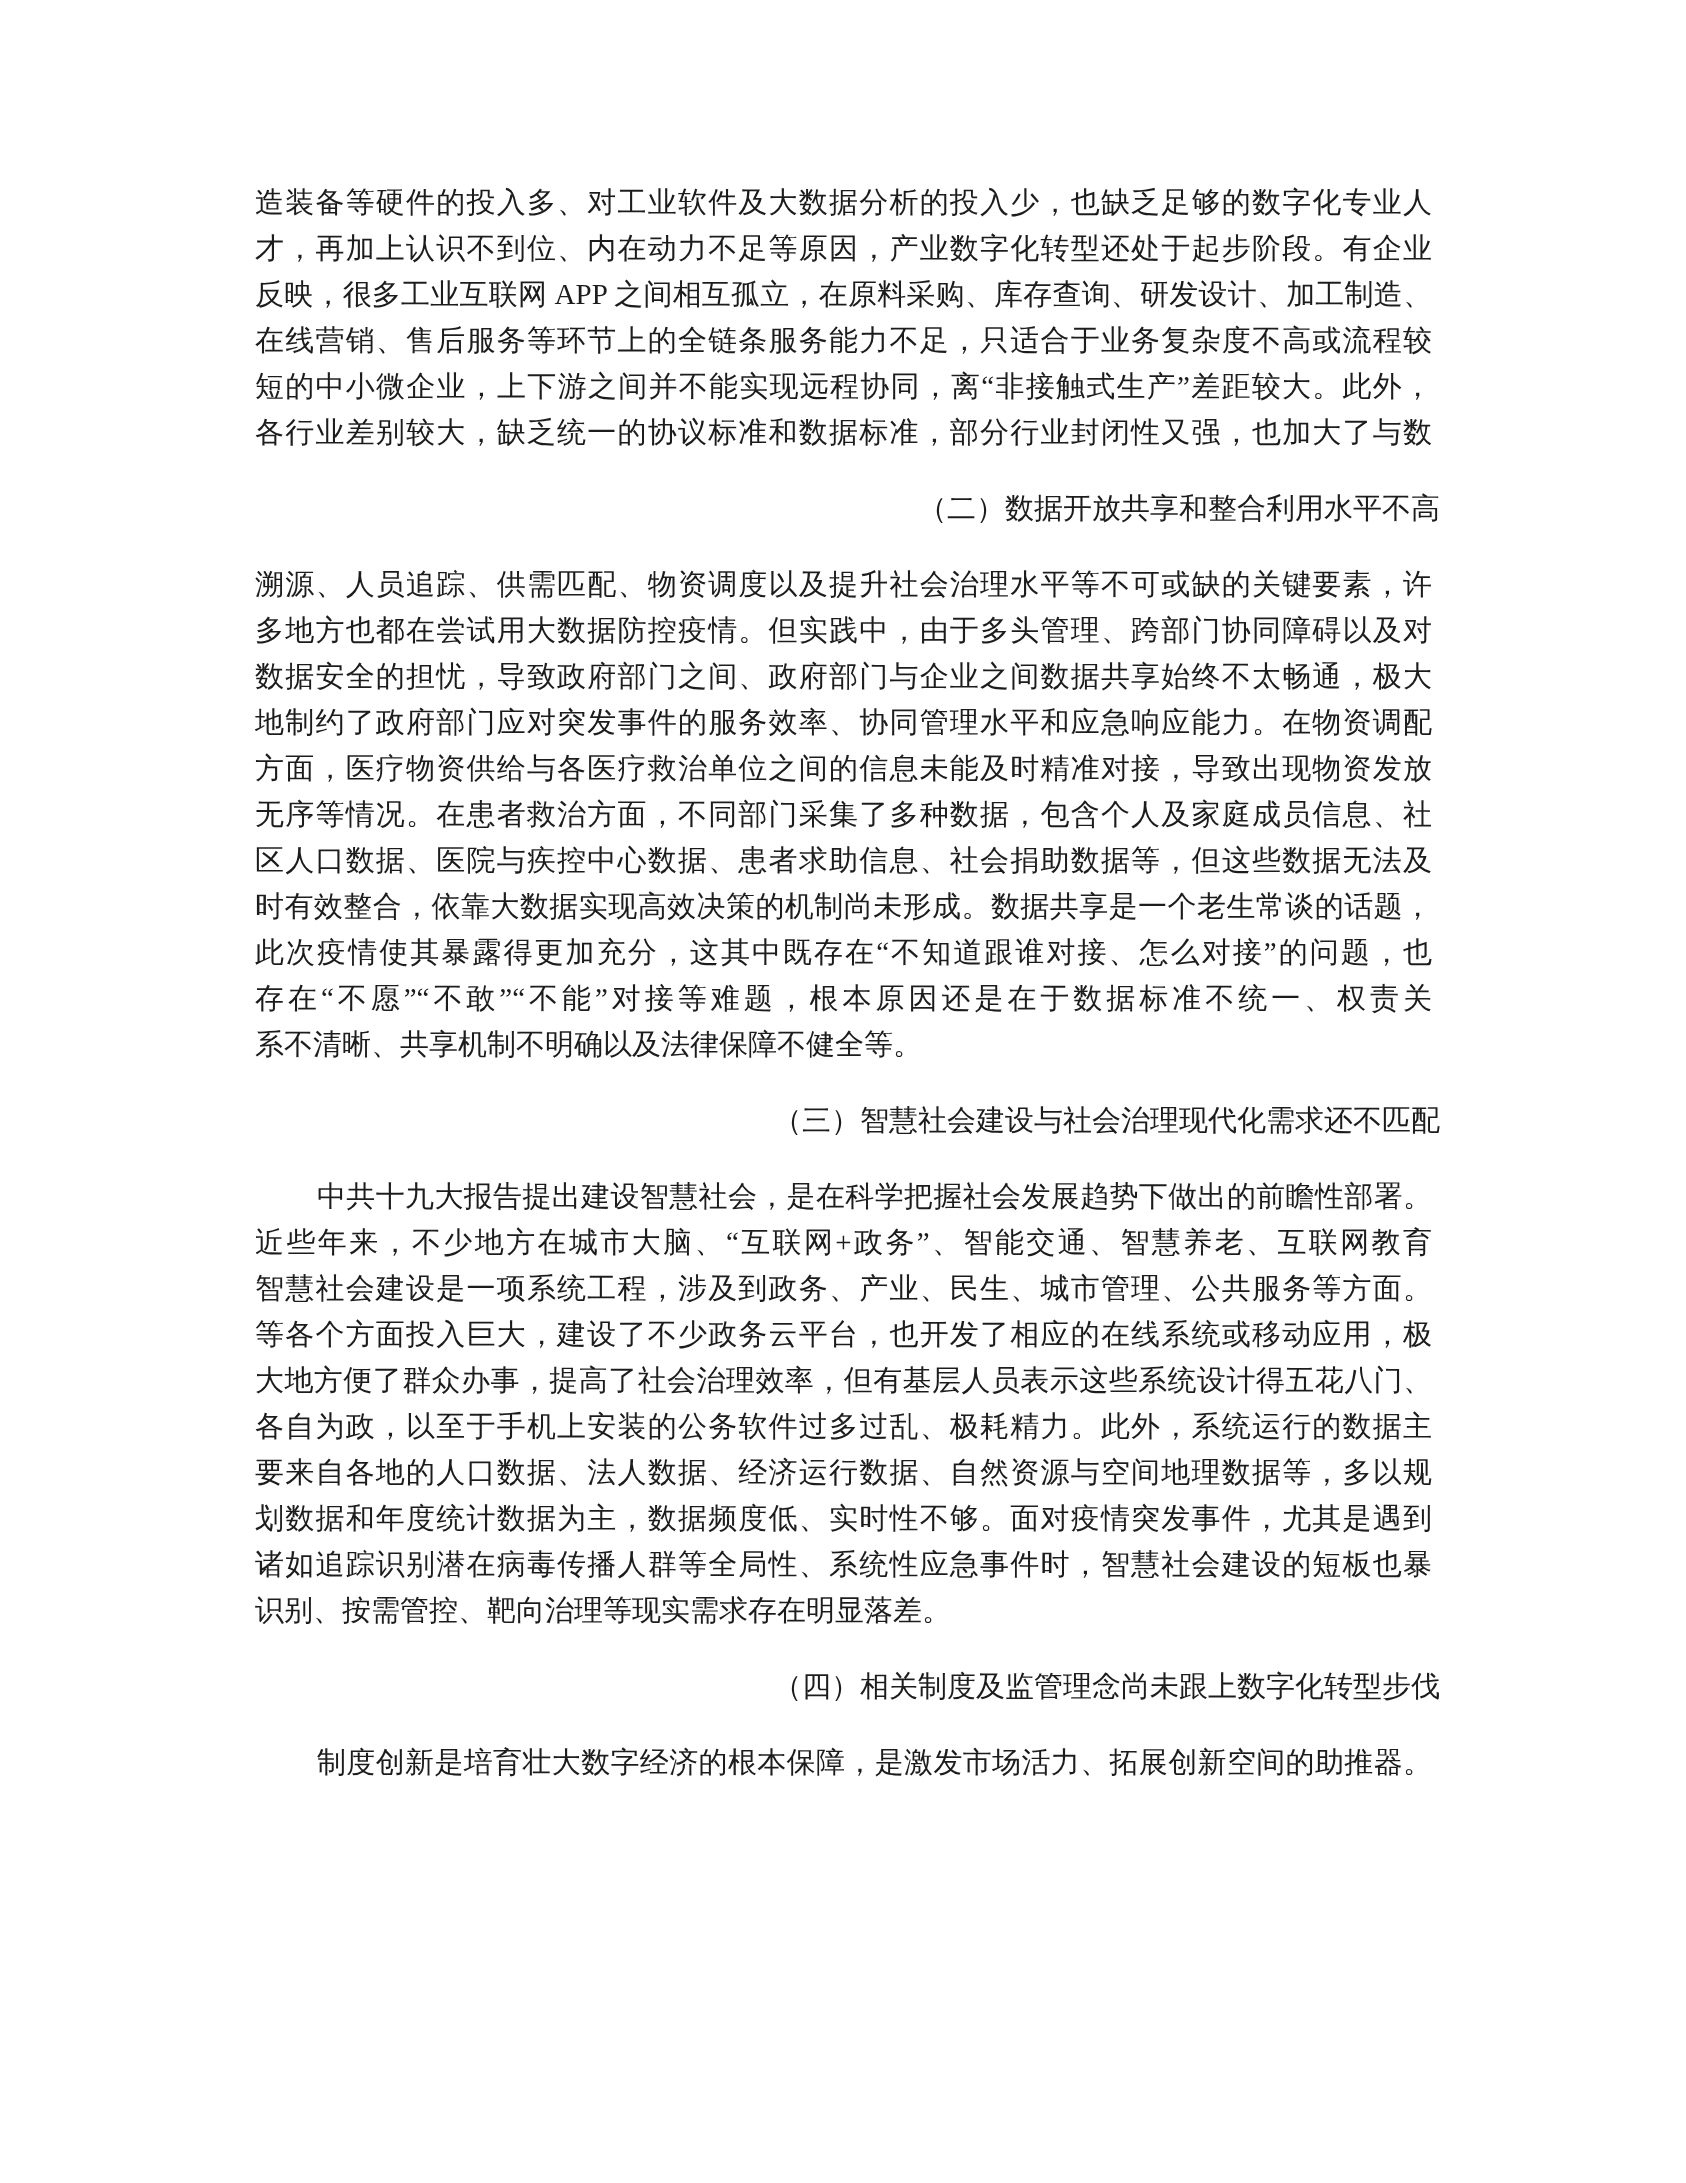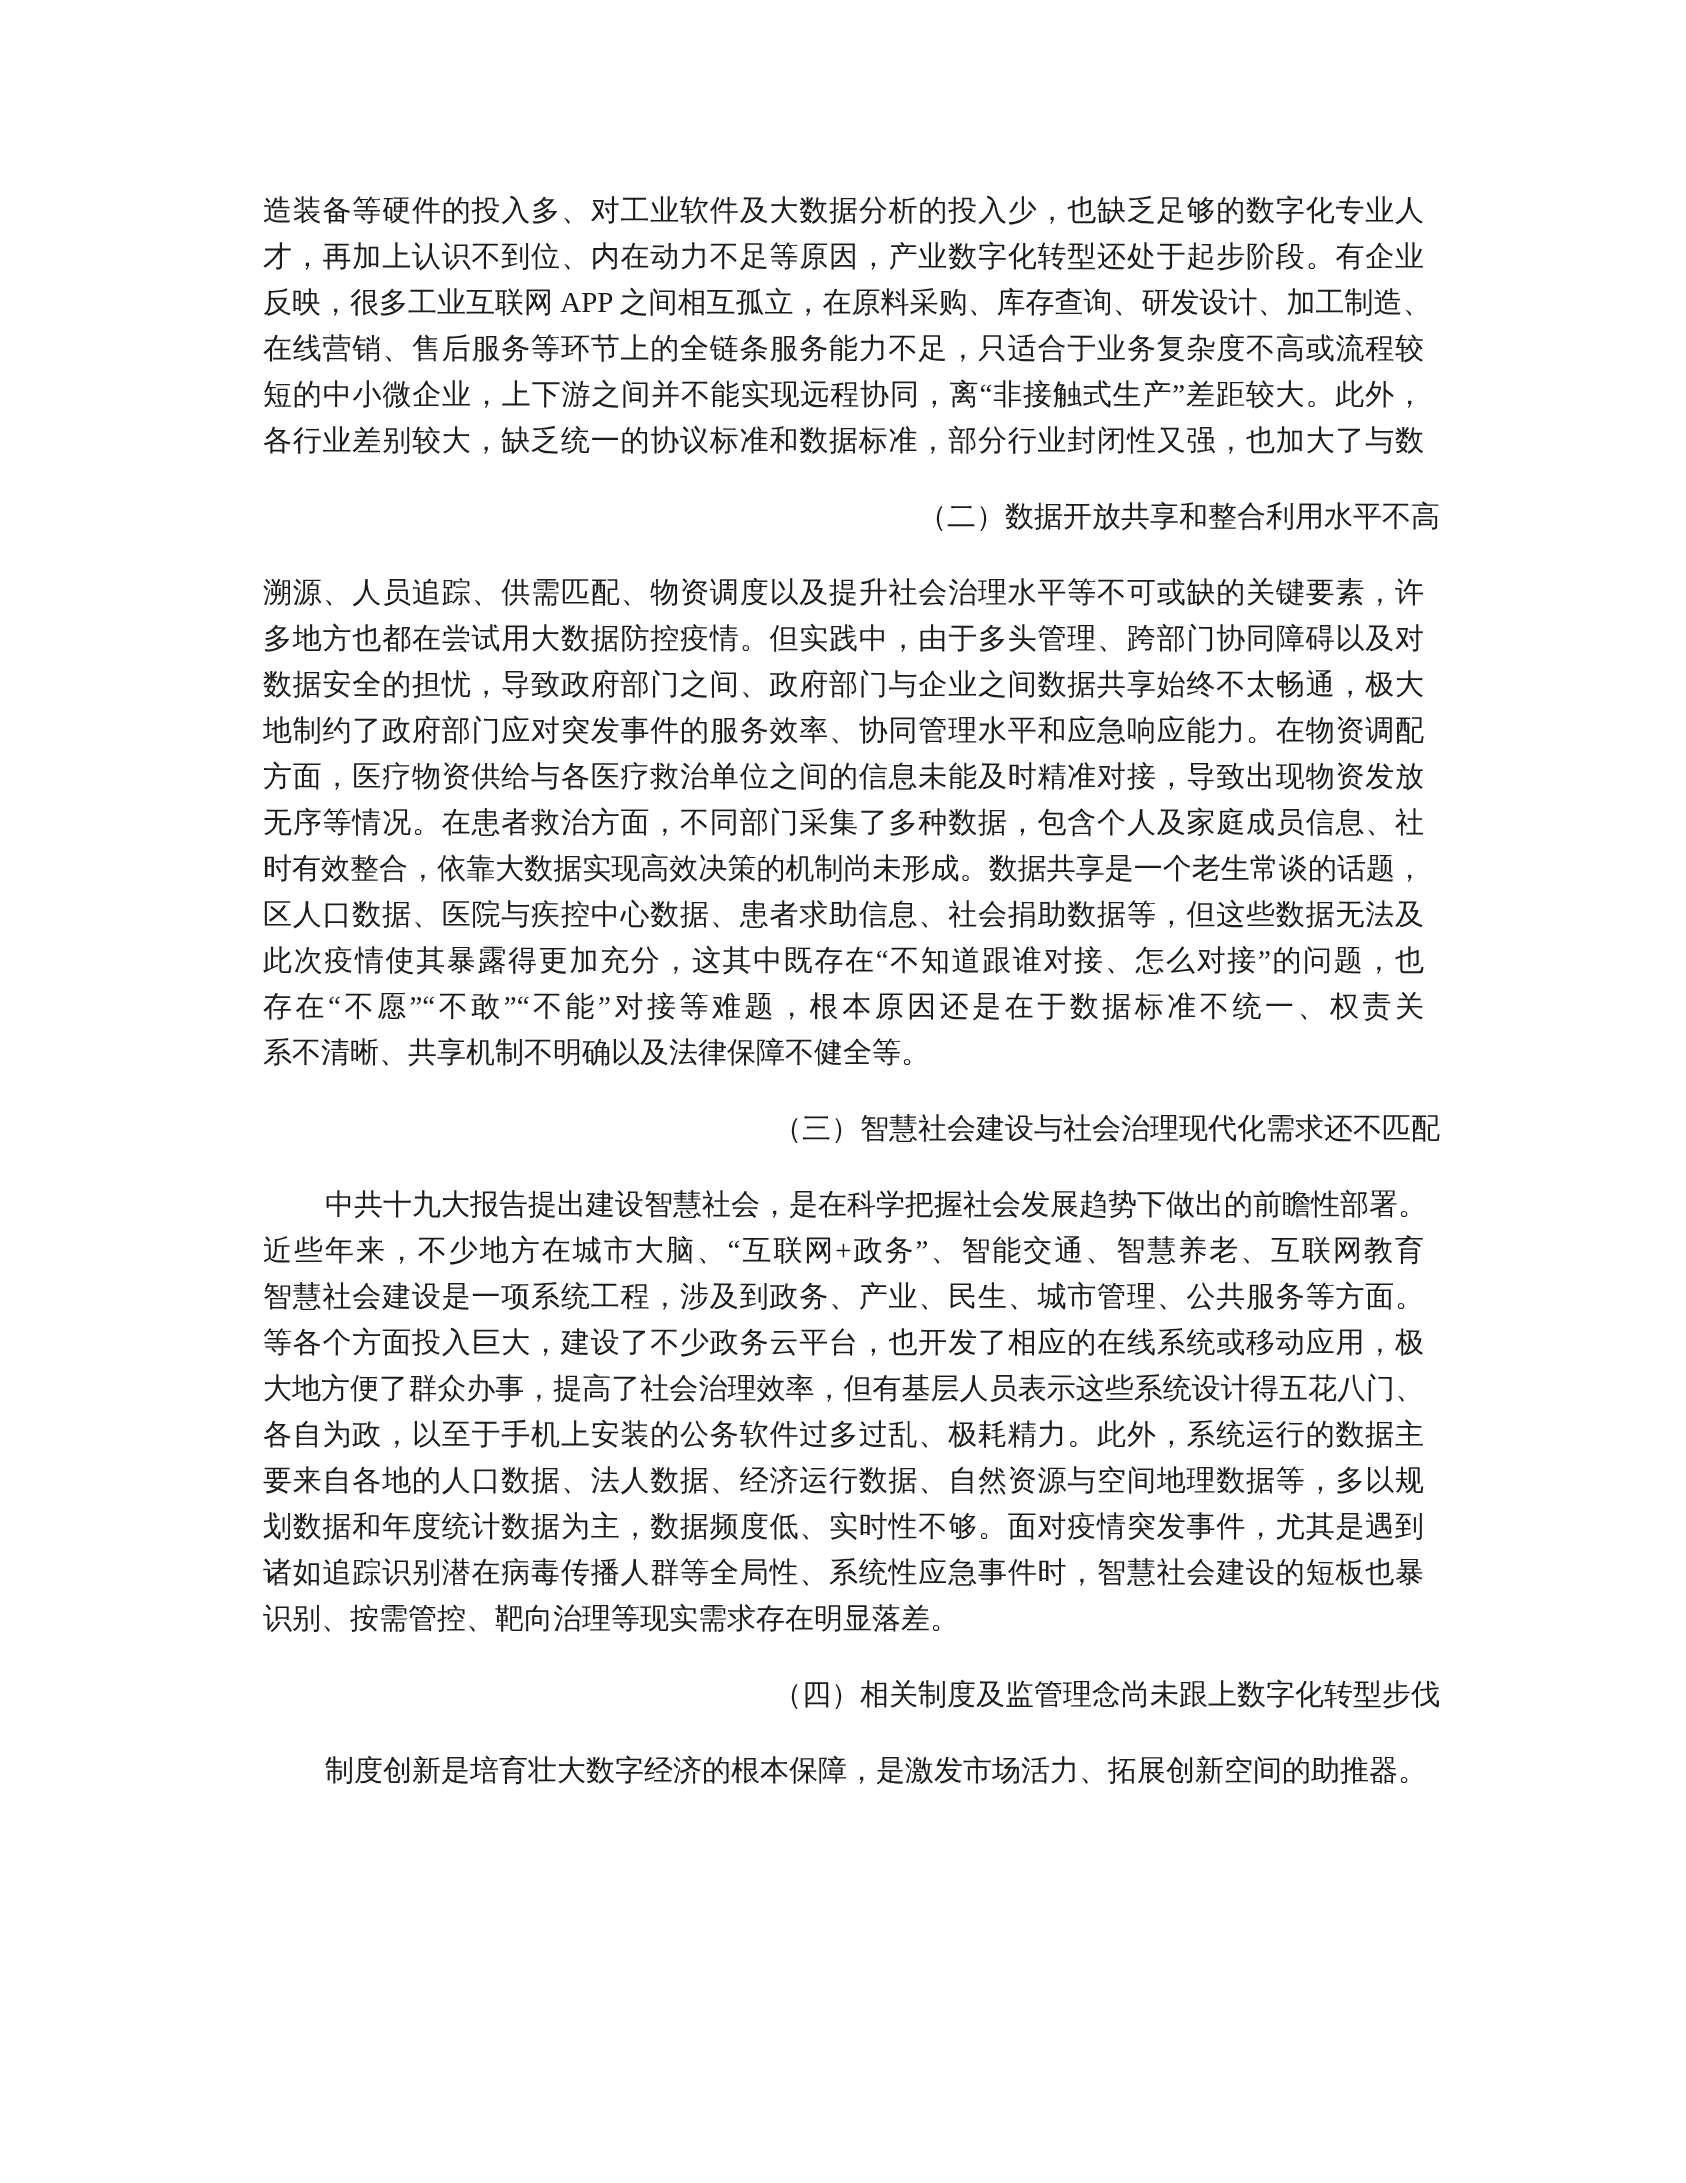--- a/index.html
+++ b/index.html
@@ -18,21 +18,21 @@
   }
   .content {
     position: absolute;
     left: 247px;
     top: 171px;
     width: 1193px;
     font-size: 29px;
     line-height: 46px;
     letter-spacing: 0;
   }
-  .para { margin: 16px; }
+  .para { margin: 8px; }
   .line {
     white-space: nowrap;
     text-align: justify;
     text-align-last: justify;
     text-justify: inter-character;
   }
   .line.no-just {
     text-align-last: left;
   }
   .line.indent {
@@ -59,22 +59,22 @@
         <div class="line">各行业差别较大，缺乏统一的协议标准和数据标准，部分行业封闭性又强，也加大了与数</div>
       </div>
       <div class="heading">（二）数据开放共享和整合利用水平不高</div>
       <div class="para">
         <div class="line">溯源、人员追踪、供需匹配、物资调度以及提升社会治理水平等不可或缺的关键要素，许</div>
         <div class="line">多地方也都在尝试用大数据防控疫情。但实践中，由于多头管理、跨部门协同障碍以及对</div>
         <div class="line">数据安全的担忧，导致政府部门之间、政府部门与企业之间数据共享始终不太畅通，极大</div>
         <div class="line">地制约了政府部门应对突发事件的服务效率、协同管理水平和应急响应能力。在物资调配</div>
         <div class="line">方面，医疗物资供给与各医疗救治单位之间的信息未能及时精准对接，导致出现物资发放</div>
         <div class="line">无序等情况。在患者救治方面，不同部门采集了多种数据，包含个人及家庭成员信息、社</div>
+        <div class="line">区人口数据、医院与疾控中心数据、患者求助信息、社会捐助数据等，但这些数据无法及</div>
         <div class="line">时有效整合，依靠大数据实现高效决策的机制尚未形成。数据共享是一个老生常谈的话题，</div>
-        <div class="line">区人口数据、医院与疾控中心数据、患者求助信息、社会捐助数据等，但这些数据无法及</div>
         <div class="line">此次疫情使其暴露得更加充分，这其中既存在“不知道跟谁对接、怎么对接”的问题，也</div>
         <div class="line">存在“不愿”“不敢”“不能”对接等难题，根本原因还是在于数据标准不统一、权责关</div>
         <div class="line no-just">系不清晰、共享机制不明确以及法律保障不健全等。</div>
       </div>
       <div class="heading">（三）智慧社会建设与社会治理现代化需求还不匹配</div>
       <div class="para">
         <div class="line indent">中共十九大报告提出建设智慧社会，是在科学把握社会发展趋势下做出的前瞻性部署。</div>
         <div class="line">近些年来，不少地方在城市大脑、“互联网+政务”、智能交通、智慧养老、互联网教育</div>
         <div class="line">智慧社会建设是一项系统工程，涉及到政务、产业、民生、城市管理、公共服务等方面。</div>
         <div class="line">等各个方面投入巨大，建设了不少政务云平台，也开发了相应的在线系统或移动应用，极</div>

